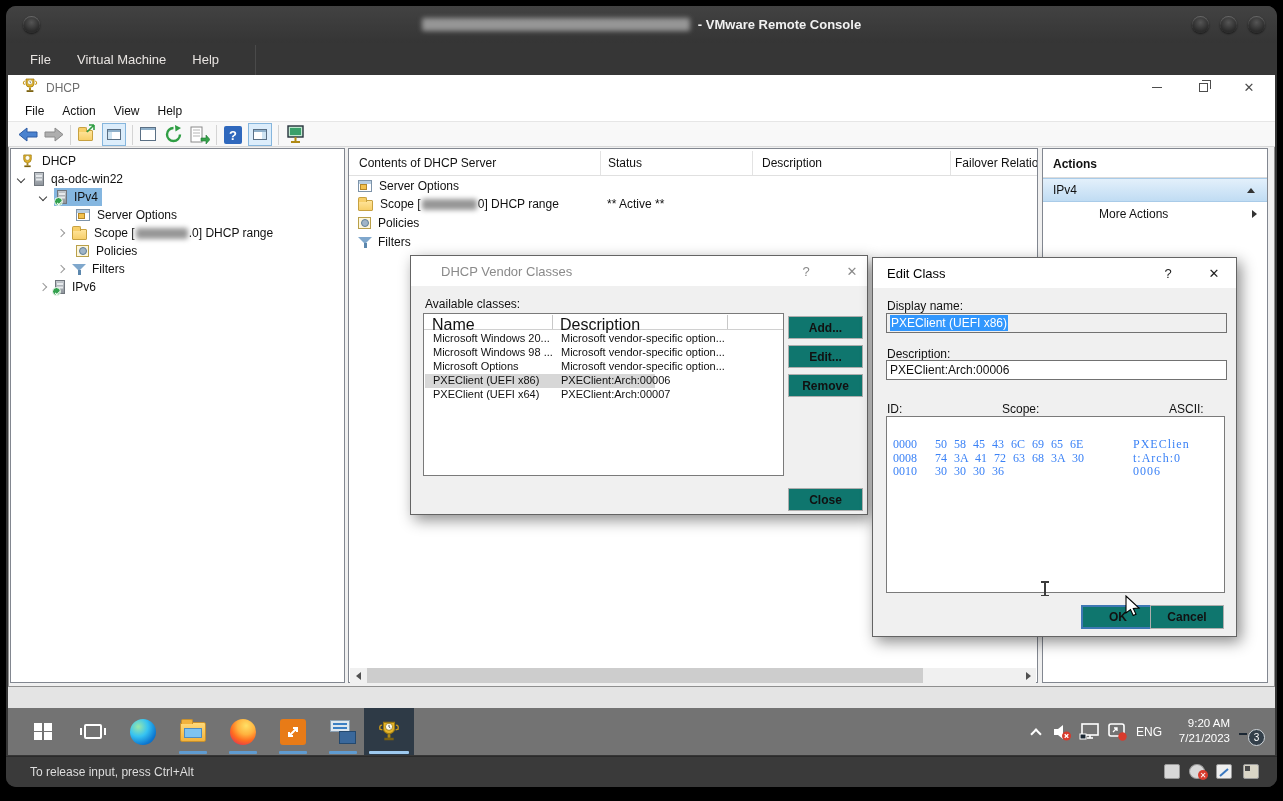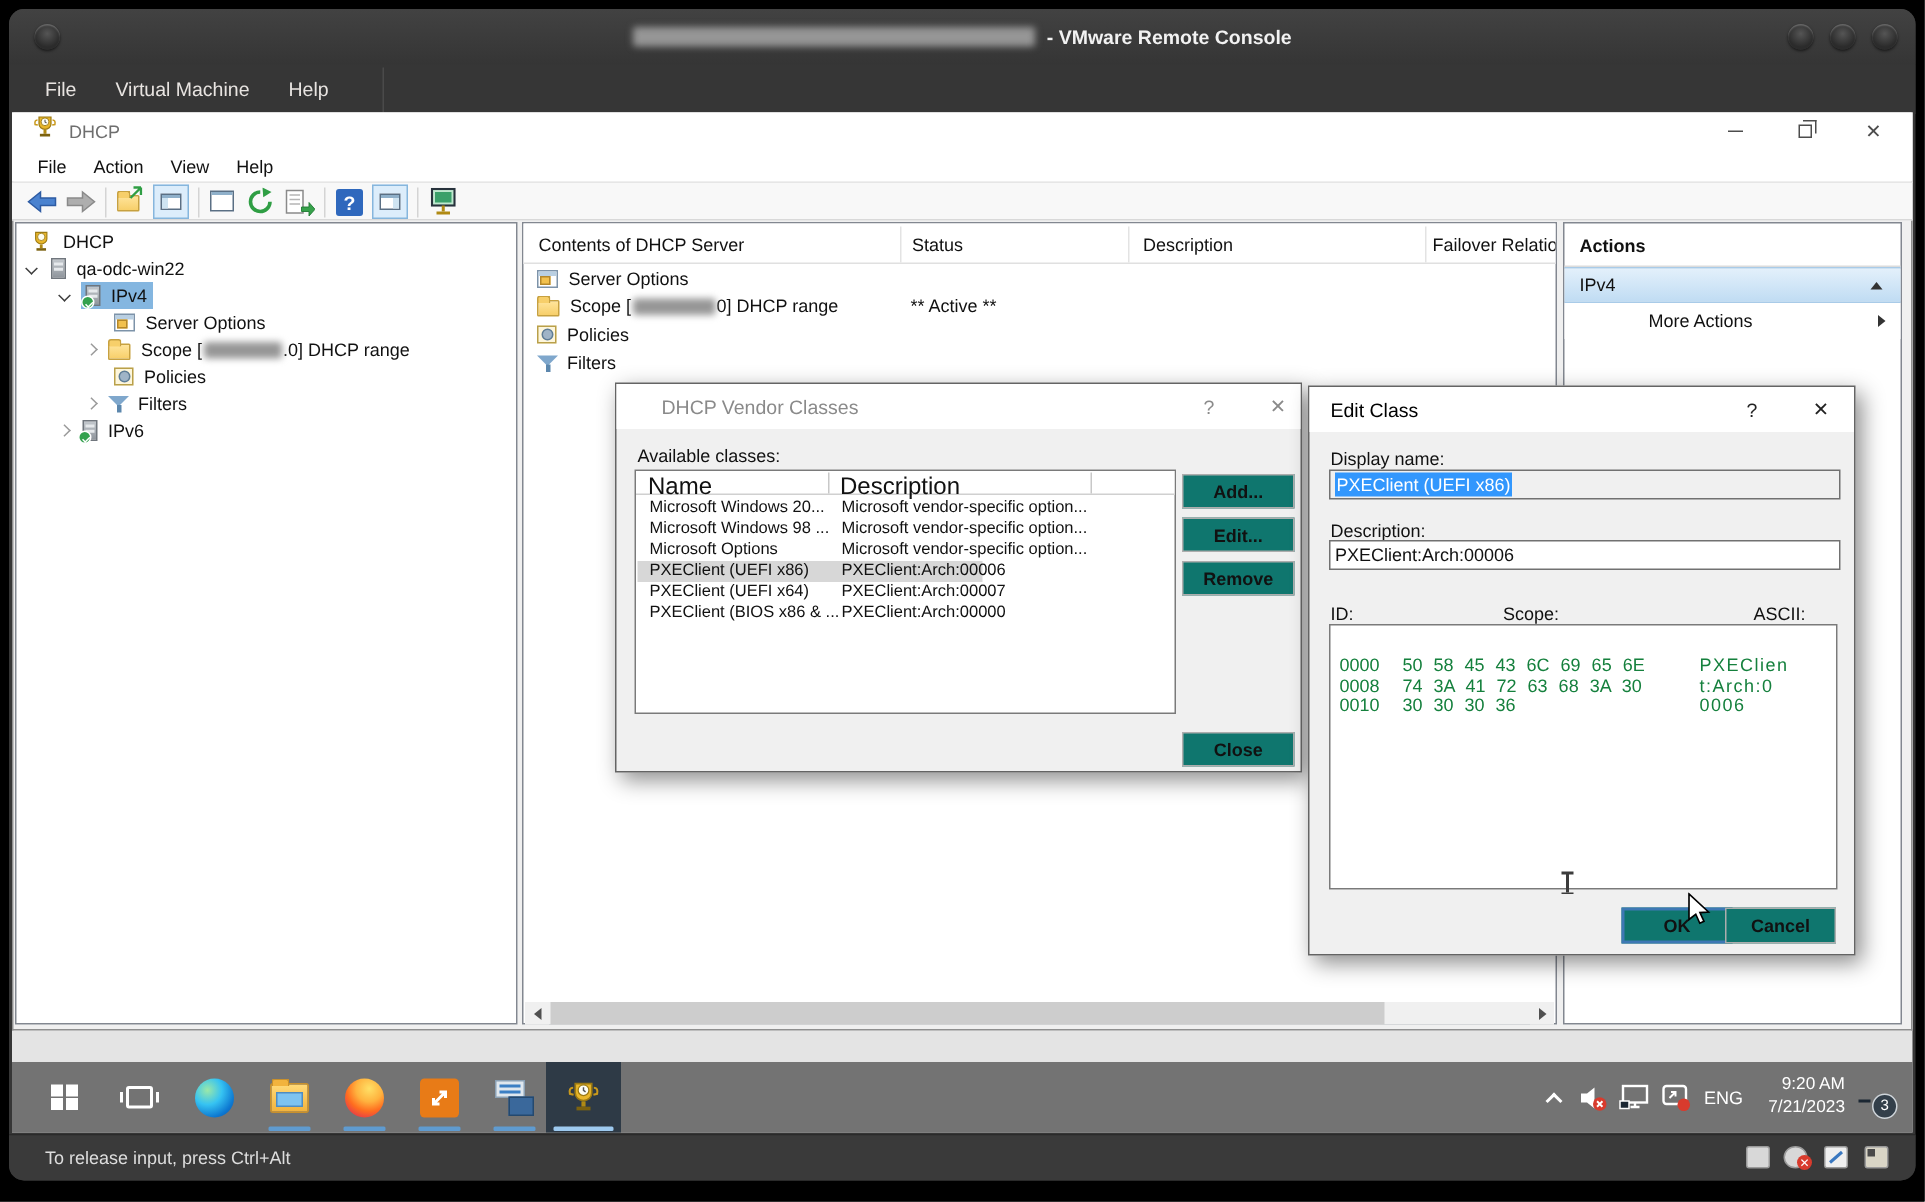--- a/index.html
+++ b/index.html
@@ -76,21 +76,21 @@
   .tri-up{width:0;height:0;border-left:4px solid transparent;border-right:4px solid transparent;border-bottom:5px solid #333;}
   .tri-right{width:0;height:0;border-top:4px solid transparent;border-bottom:4px solid transparent;border-left:5px solid #333;}
 
   
   .dlg{position:absolute;background:#f0f0f0;border:1px solid #646464;box-shadow:4px 5px 14px rgba(0,0,0,.45);}
   .dlg-title{position:absolute;left:0;top:0;right:0;height:30px;background:#fff;display:flex;align-items:center;font-size:13px;}
   .cap-btn{position:absolute;top:0;width:34px;height:30px;display:flex;align-items:center;justify-content:center;font-size:13px;}
   .btn{position:absolute;background:#0f766e;border:1px solid #adadad;display:flex;align-items:center;justify-content:center;font-size:12px;color:#111;font-weight:bold;}
   .btn.default{border:2px solid #3e78b4;}
   .field{position:absolute;border:1px solid #717171;font-size:12px;color:#111;display:flex;align-items:center;padding:0 3px;white-space:nowrap;}
-  .hexline{position:relative;height:13.5px;font-family:Liberation Sans, sans-serif;font-size:12px;color:#15803d;white-space:pre;}
+  .hexline{position:relative;height:13.5px;font-family:Liberation Serif, serif;font-size:12px;color:#3b82f6;white-space:pre;}
   .hexline .hx-off{position:absolute;left:6px;}
   .hexline .hx-b{position:absolute;left:48px;word-spacing:4px;}
   .hexline .hx-a{position:absolute;left:246px;letter-spacing:1px;}
 
   
   .vrow{position:absolute;left:1px;right:1px;height:14px;font-size:11px;color:#111;white-space:nowrap;}
   .vrow .c1{position:absolute;left:8px;}
   .vrow .c2{position:absolute;left:136px;}
 
   
@@ -415,24 +415,20 @@
           <span class="c2">Microsoft vendor-specific option...</span>
       </div>
       <div class="vrow" style="top:60px;">
         <span class="c1">PXEClient (UEFI x86)</span>
           <span class="c2">PXEClient:Arch:00006</span>
       </div>
       <div class="vrow" style="top:74px;">
         <span class="c1">PXEClient (UEFI x64)</span>
           <span class="c2">PXEClient:Arch:00007</span>
       </div>
-      <div class="vrow" style="top:88px;">
-        <span class="c1">PXEClient (BIOS x86 &amp; ...</span>
-          <span class="c2">PXEClient:Arch:00000</span>
-      </div>
     </div>
 
     <div class="btn" style="left:377px;top:60px;width:75px;height:23px;">Add...</div>
     <div class="btn" style="left:377px;top:89px;width:75px;height:23px;">Edit...</div>
     <div class="btn" style="left:377px;top:118px;width:75px;height:23px;">Remove</div>
     <div class="btn" style="left:377px;top:232px;width:75px;height:23px;">Close</div>
   </div>
 
   <div class="dlg" style="left:872px;top:257px;width:365px;height:380px;z-index:30;">
     <div class="dlg-title">

